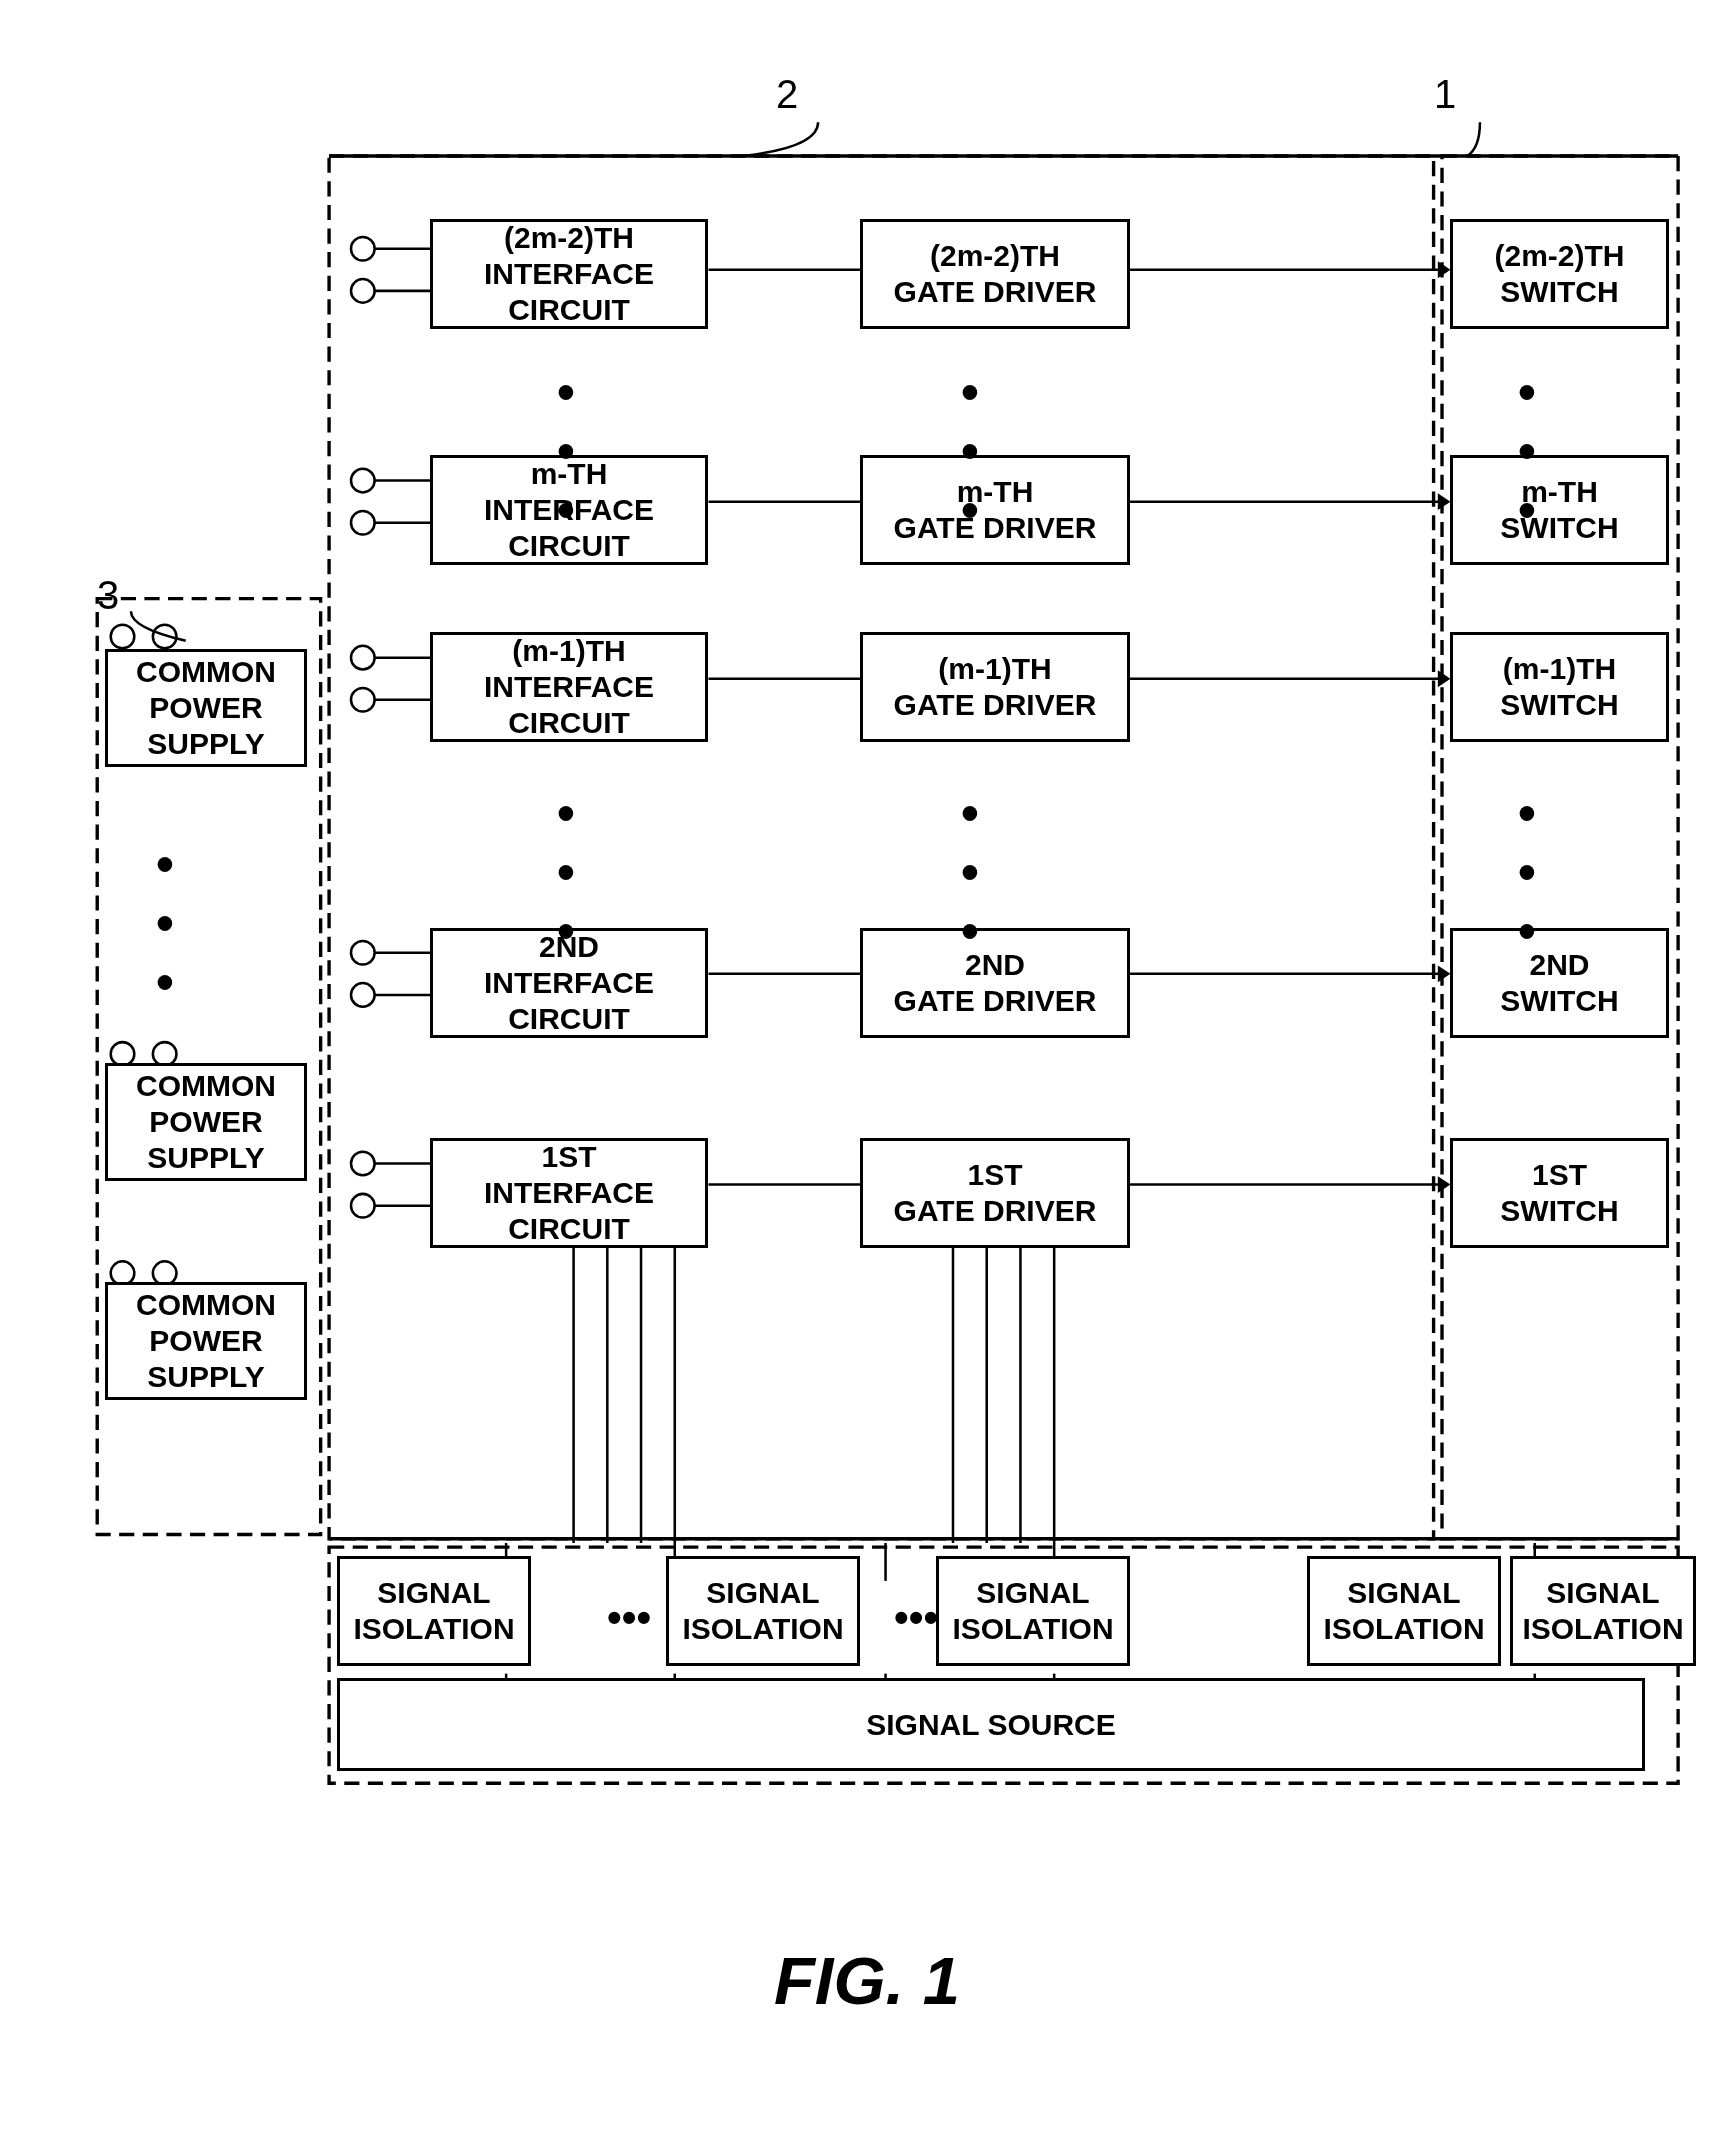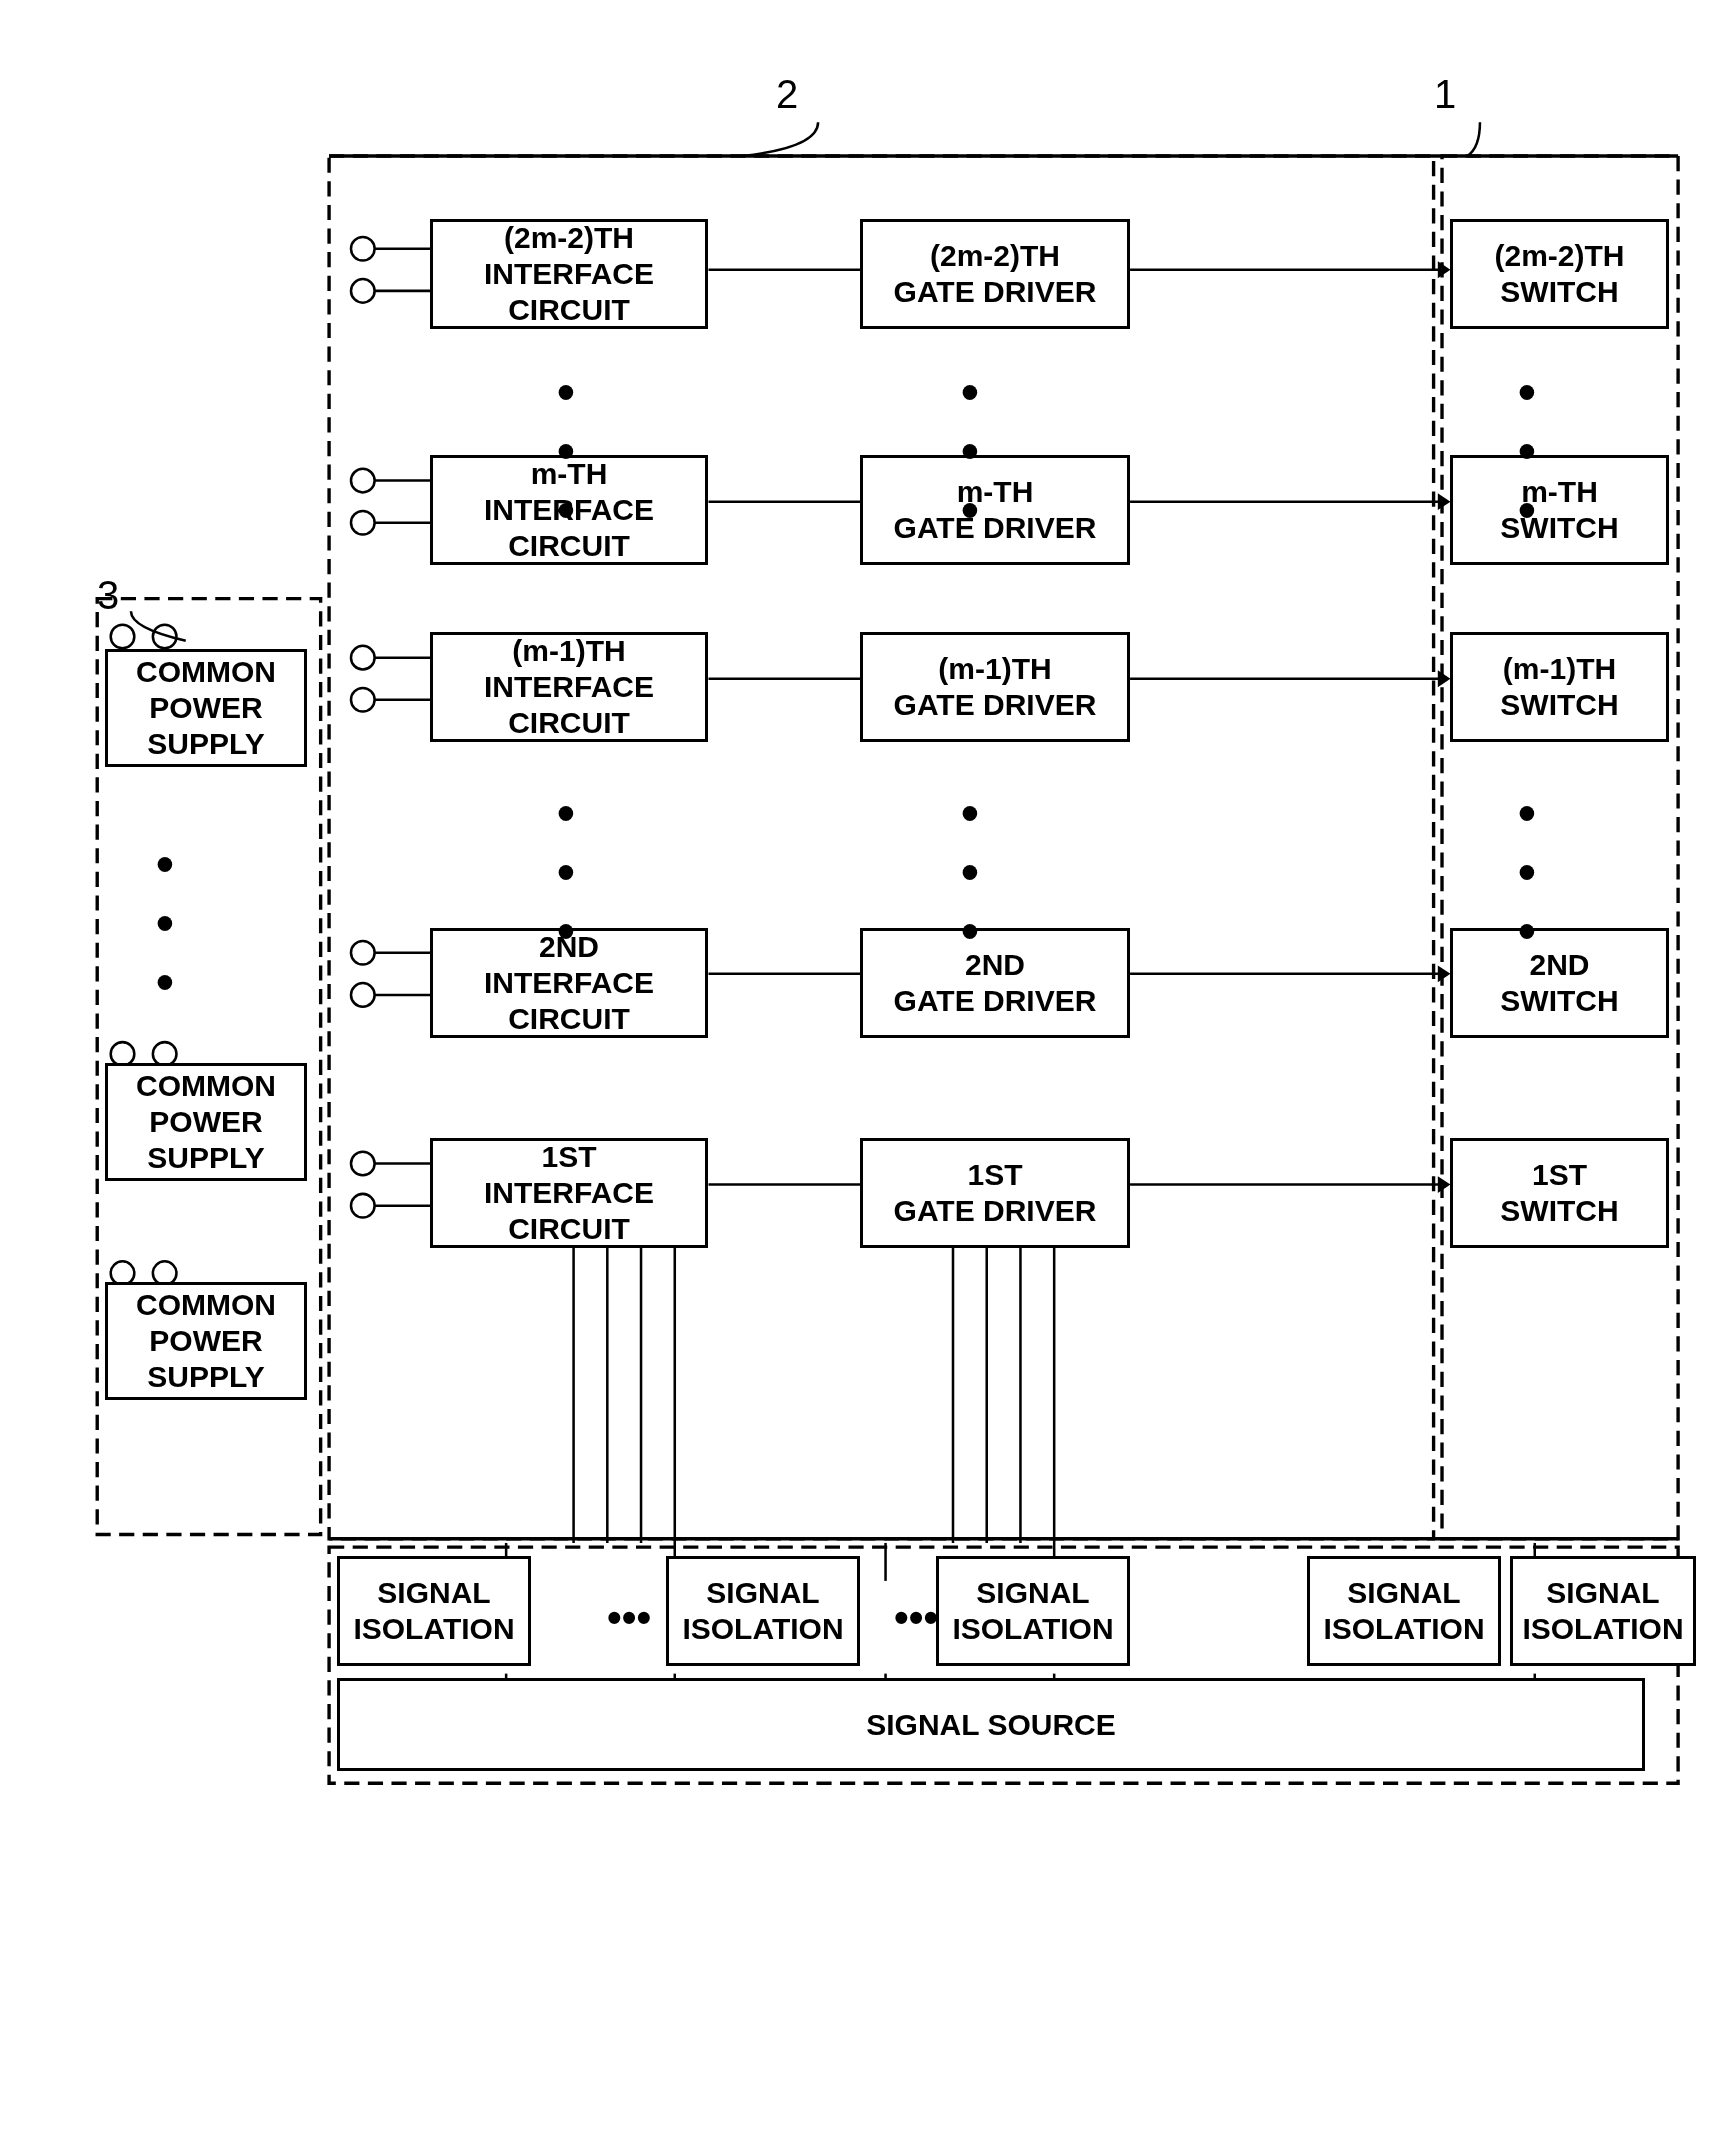--- a/index.html
+++ b/index.html
@@ -295,15 +295,16 @@
   </div>
 
   <div class="block-box" style="left:1510px; top:1556px; width:186px; height:110px;">
     <span class="block-text">SIGNAL<br>ISOLATION</span>
   </div>
 
   <div class="block-box" style="left:337px; top:1678px; width:1308px; height:93px;">
     <span class="block-text">SIGNAL SOURCE</span>
   </div>
 
+  <div class="fig-caption" style="bottom:131px; left:0; right:0;">FIG. 1</div>
 
 </div>
 
 
 </body></html>

